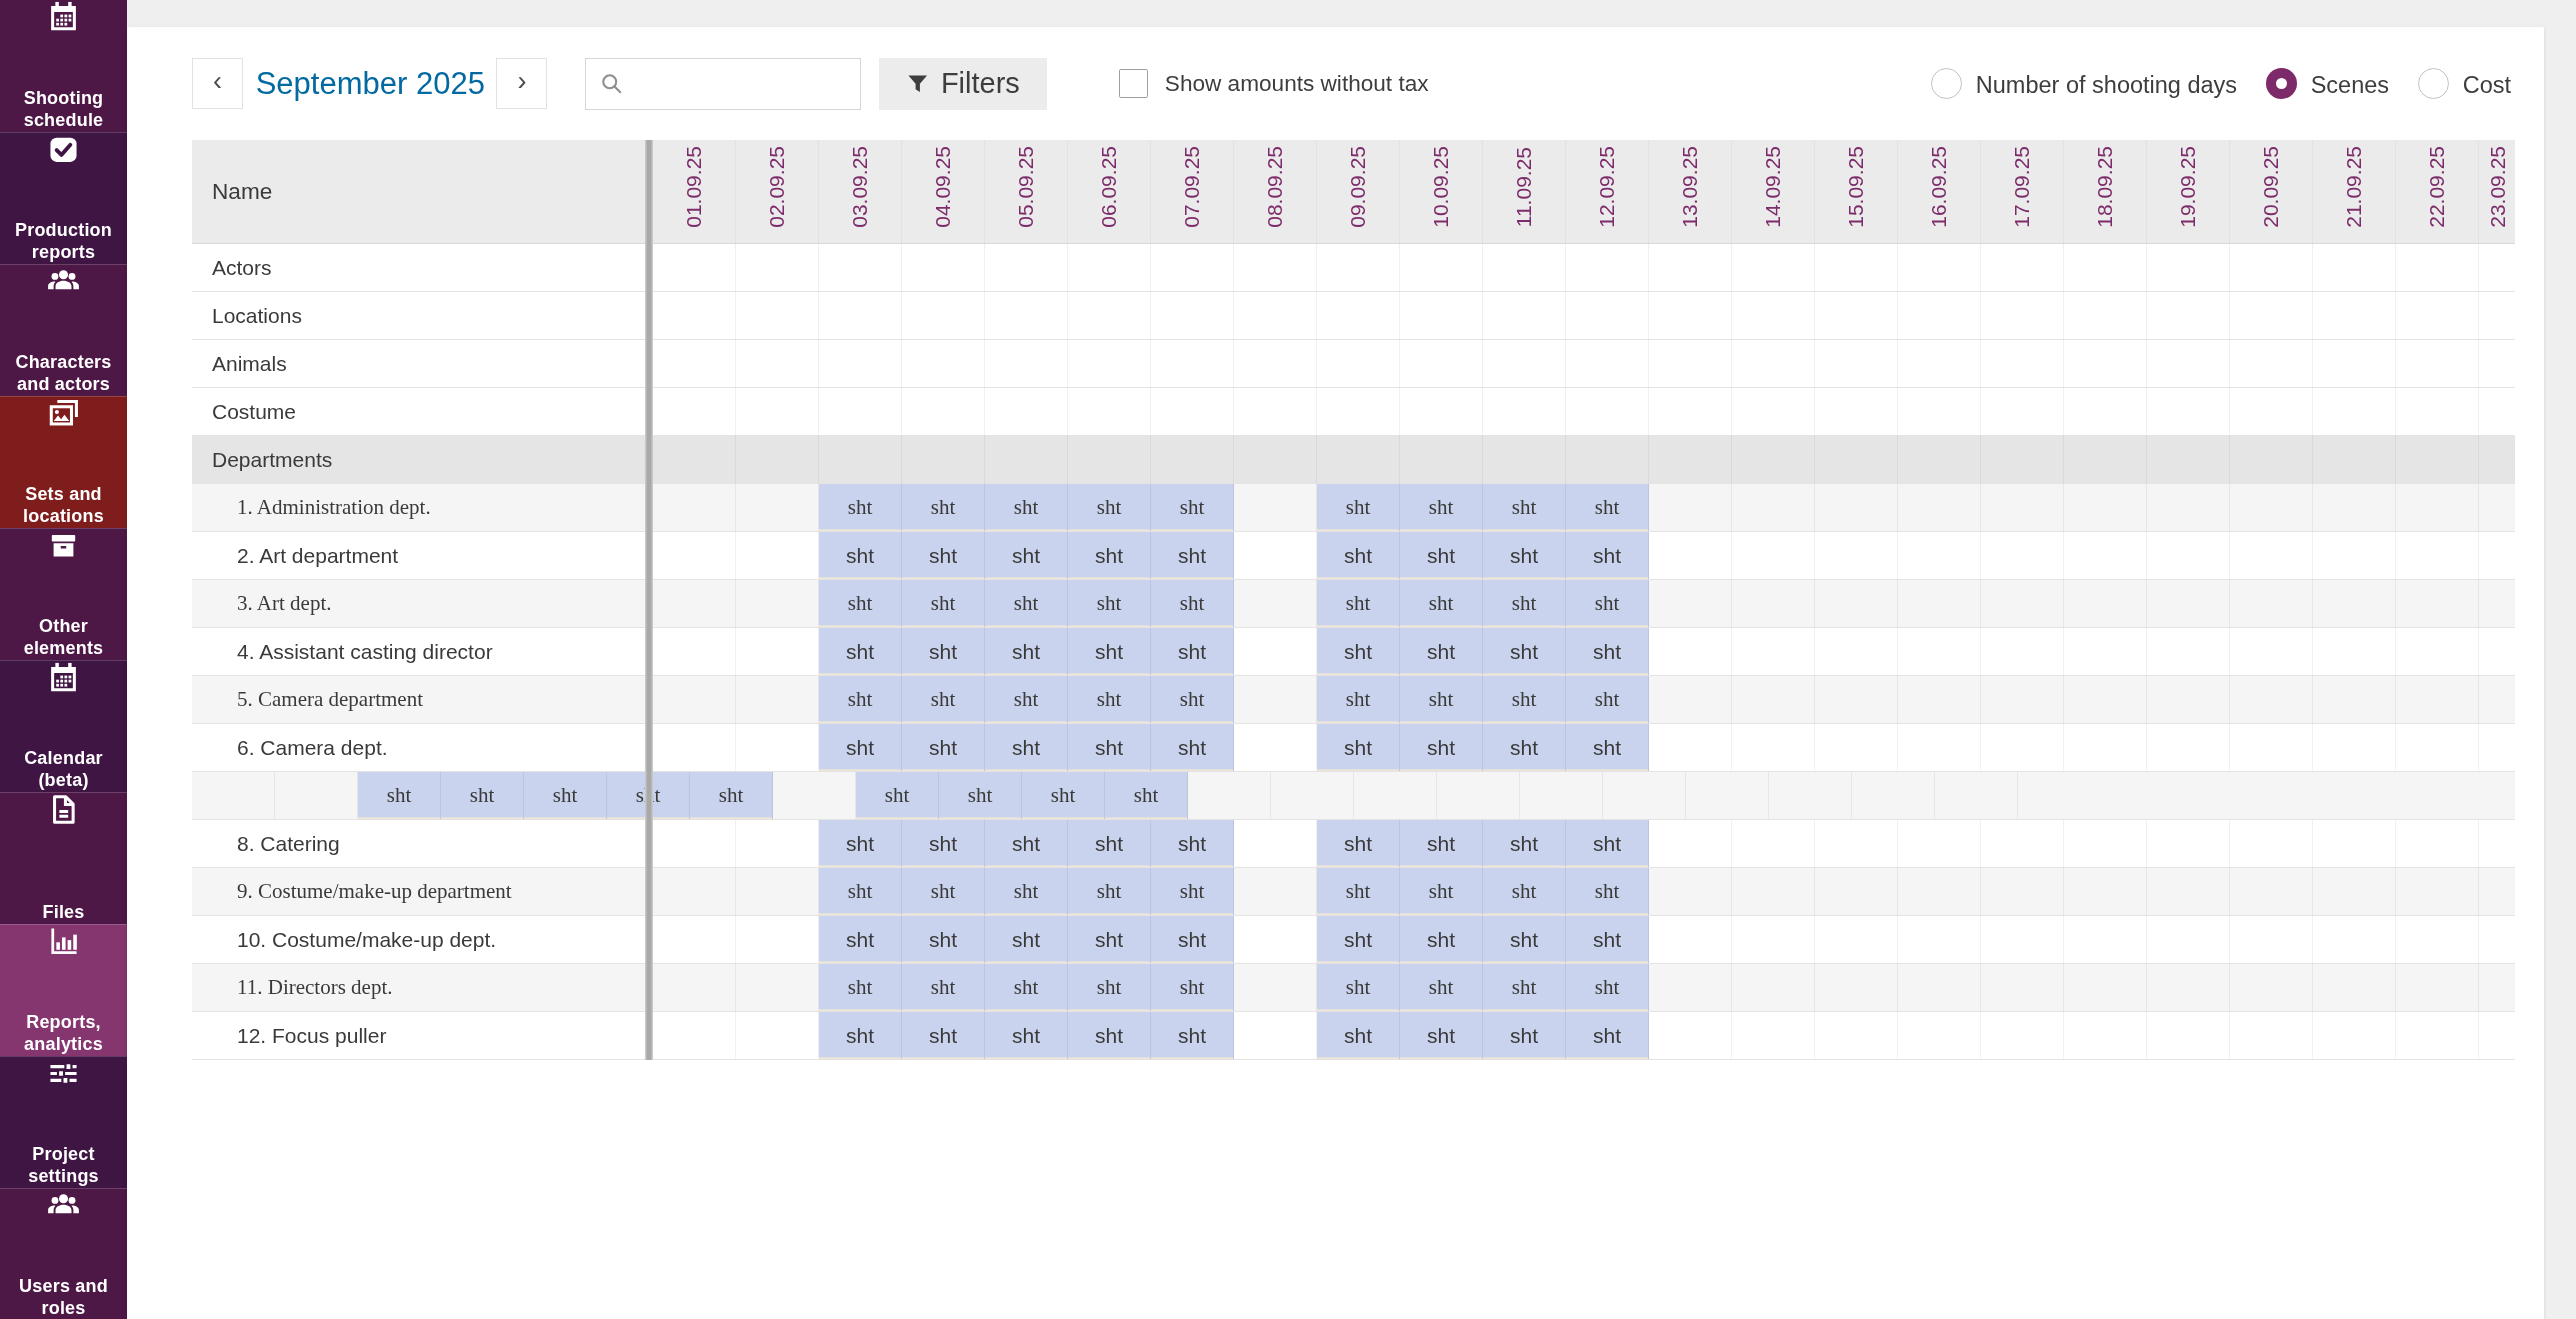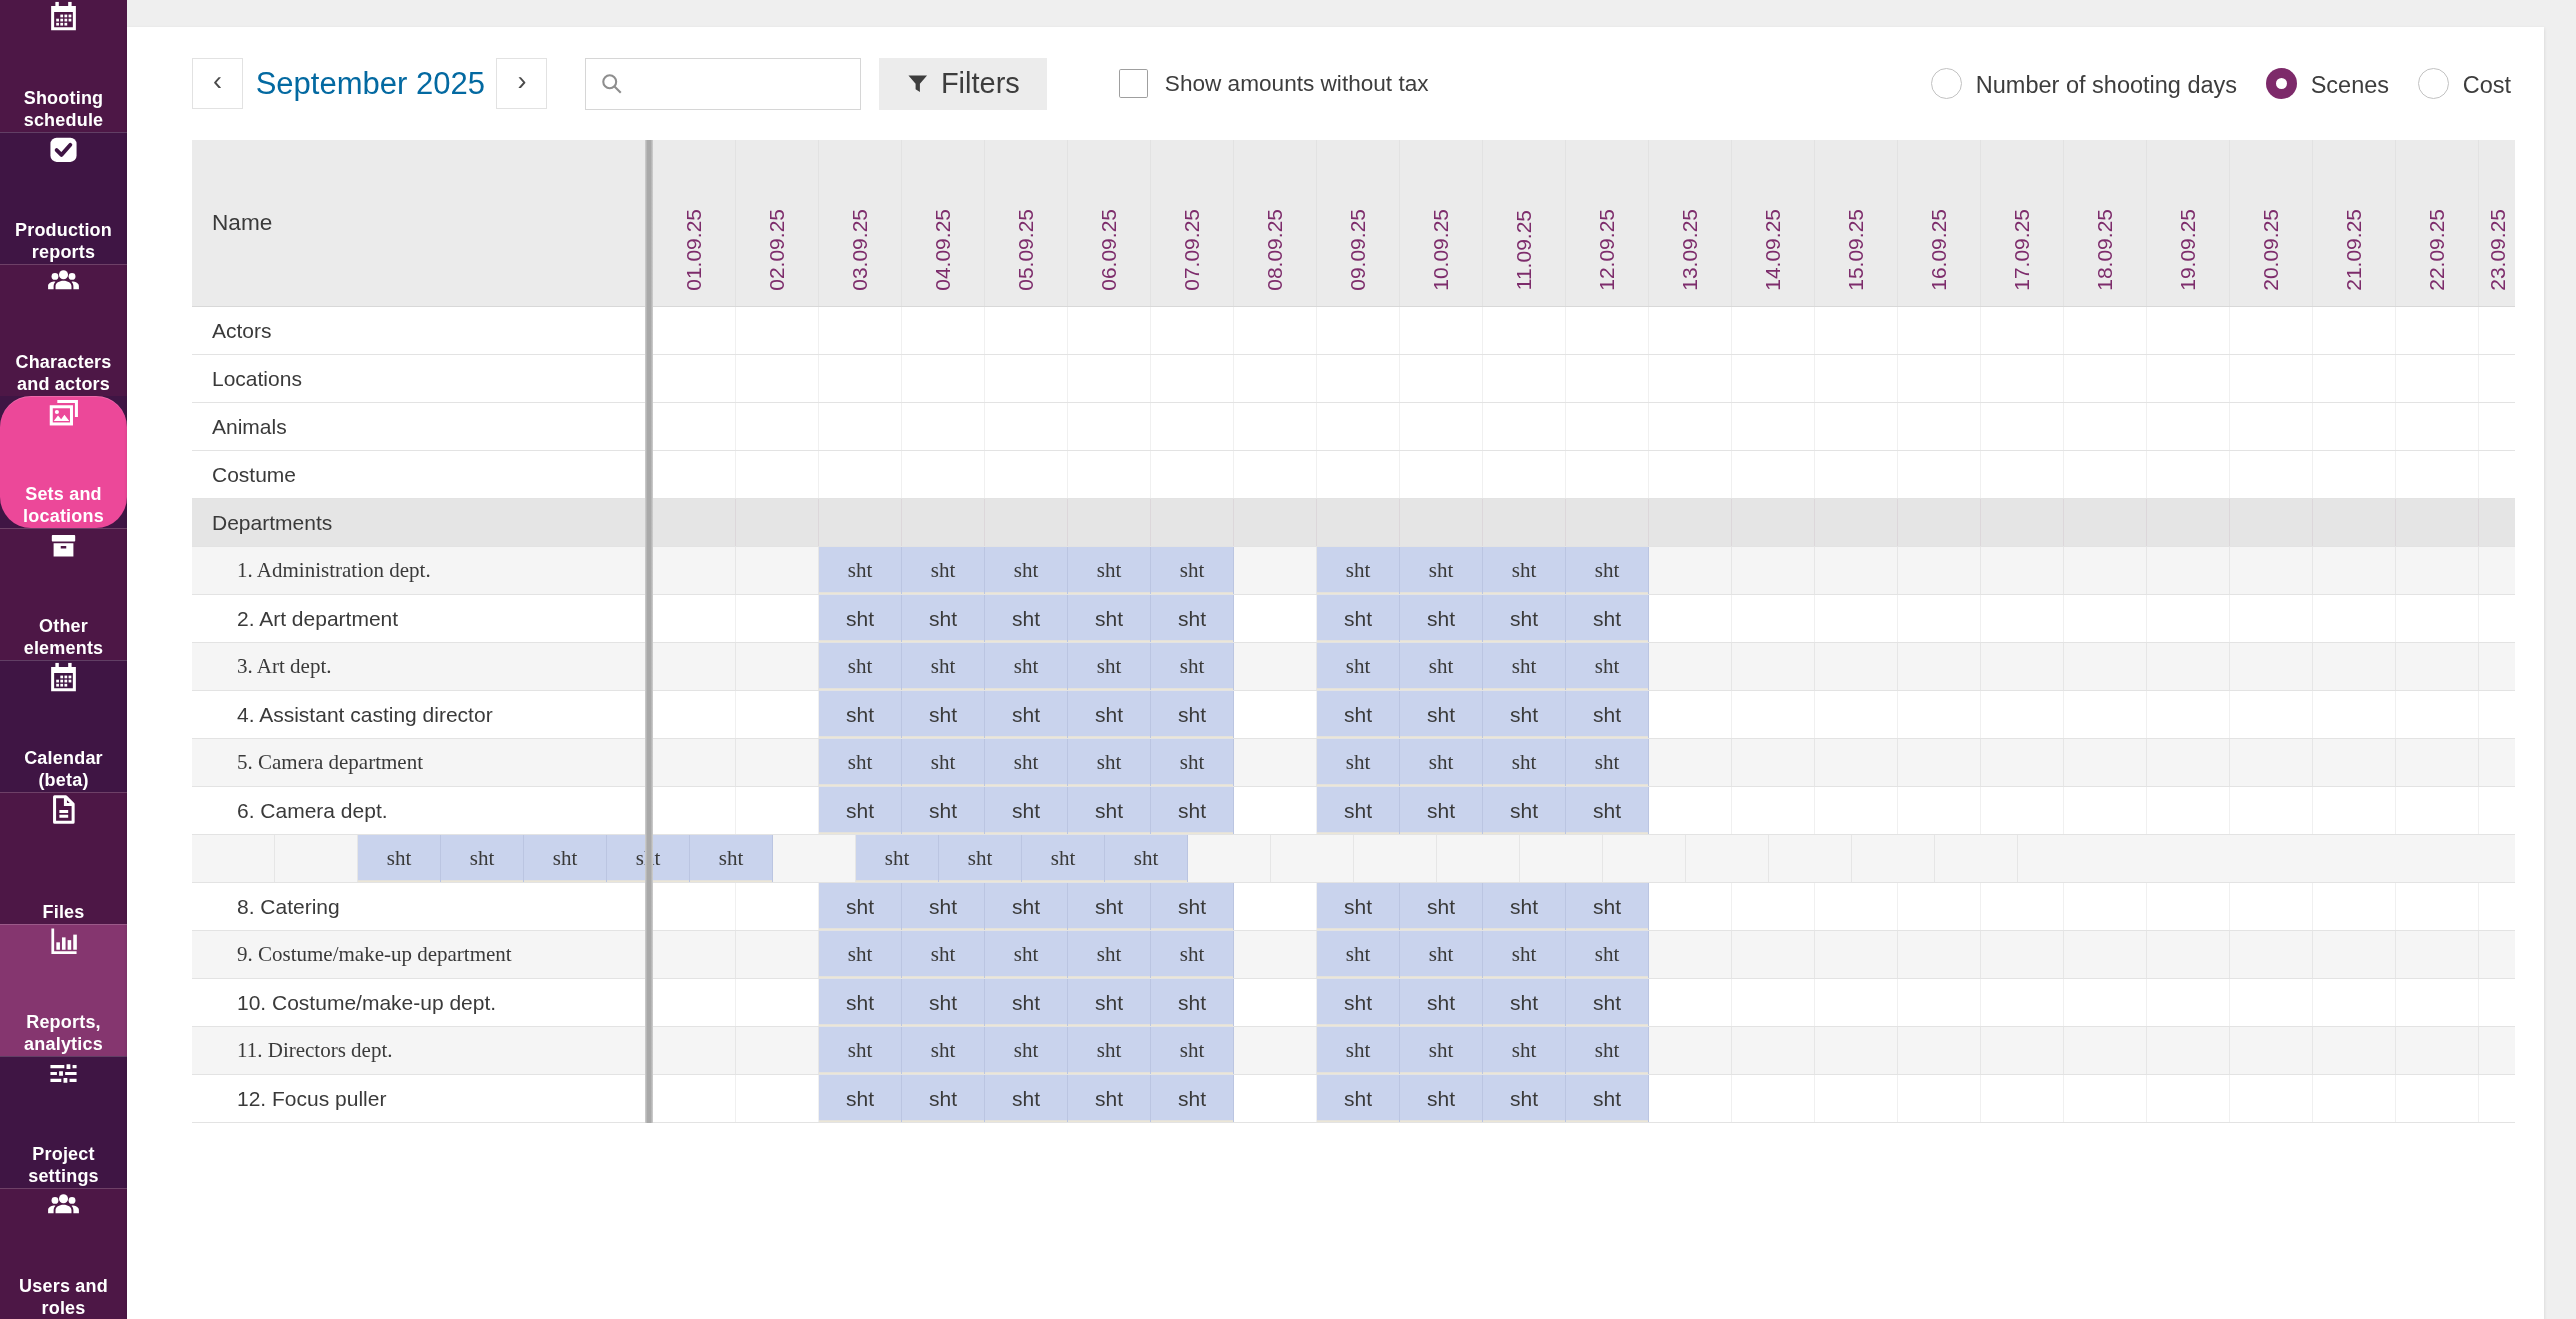--- a/index.html
+++ b/index.html
@@ -31,21 +31,21 @@
   .chk-label{font-size:22.6px;color:#3d3d3d;white-space:nowrap;}
   .radios{margin-left:auto;display:flex;align-items:flex-end;}
   .radio{width:31px;height:31px;box-sizing:border-box;border-radius:50%;border:1.8px solid #c2c2c2;background:#fff;display:flex;align-items:center;justify-content:center;cursor:pointer;flex:none;}
   .radio.checked{border:none;background:#7d2a6a;}
   .radio .dot{width:11px;height:11px;border-radius:50%;background:#fff;}
   .radio-label{font-size:23.5px;color:#3d3d3d;margin:0 29px 0 13.6px;cursor:pointer;white-space:nowrap;}
   .radio-label.last{margin-right:0;}
 
   
   .grid{margin-left:65px;width:2323px;position:relative;}
-  .hrow{display:flex;height:167px;box-sizing:border-box;background:#ebebeb;border-bottom:1.8px solid #d8d8d8;}
+  .hrow{display:flex;height:104px;box-sizing:border-box;background:#ebebeb;border-bottom:1.8px solid #d8d8d8;}
   .name-h{width:461px;min-width:461px;box-sizing:border-box;display:flex;align-items:center;padding-left:20px;font-size:22.6px;color:#3a3a3a;}
   .dates{display:flex;flex:1;}
   .date-h{width:83px;min-width:83px;box-sizing:border-box;border-right:1.8px solid rgba(60,60,60,.05);display:flex;align-items:flex-end;justify-content:center;overflow:hidden;}
   .date-h span{writing-mode:vertical-rl;transform:rotate(180deg);font-size:21px;color:#7d2c6b;margin-bottom:15.4px;white-space:nowrap;}
   .date-h.partial{width:31px;min-width:31px;border-right:none;justify-content:flex-end;}
   .row{display:flex;height:48px;box-sizing:border-box;border-bottom:1.8px solid #e3e3e3;background:#fff;}
   .row.alt{background:#f5f5f5;font-family:Liberation Serif, serif;}
   .row.section{background:#e5e5e5;}
   .name-cell{width:461px;min-width:461px;box-sizing:border-box;display:flex;align-items:center;padding-left:20px;font-size:21px;color:#3a3a3a;white-space:nowrap;}
   .name-cell.indent{padding-left:45px;}
@@ -97,21 +97,21 @@
             <circle cx="5.8" cy="8.3" r="2.5"></circle>
             <circle cx="18.2" cy="8.3" r="2.5"></circle>
             <circle cx="12" cy="7.1" r="3.3"></circle>
             <path d="M12 11.5c-3.2 0-5.8 1.7-5.8 3.9v2.2h11.6v-2.2c0-2.2-2.6-3.9-5.8-3.9z"></path>
             <path d="M4.9 12c-2.3.3-4.1 1.6-4.1 3.2v2.4h4v-2.2c0-1.2.5-2.4 1.4-3.3-.4-.1-.9-.1-1.3-.1z"></path>
             <path d="M19.1 12c-.4 0-.9 0-1.3.1.9.9 1.4 2.1 1.4 3.3v2.2h4v-2.4c0-1.6-1.8-2.9-4.1-3.2z"></path>
           </svg>
         </span>
         <div class="side-label">Characters and actors</div>
       </div>
-      <div class="side-item" style="background: #ec4899; border-radius: 31px; --bg: #3f1544;">
+      <div class="side-item" style="background: #7f1d1d; --bg: #3f1544;">
         <span class="side-icon">
           <svg viewBox="0 0 24 24">
             <path d="M7.5 3.2h13.9v11.4" fill="none" stroke="#fff" stroke-width="2.2"></path>
             <rect x="3.1" y="7.1" width="14.7" height="12.5" fill="none" stroke="#fff" stroke-width="2.2"></rect>
             <circle cx="7.2" cy="10.9" r="1.5" fill="#fff"></circle>
             <path d="M4.9 17.5l3.1-4.1 2.3 2.7 2.4-3.2 3.5 4.6z" fill="#fff"></path>
           </svg>
         </span>
         <div class="side-label">Sets and locations</div>
       </div>

